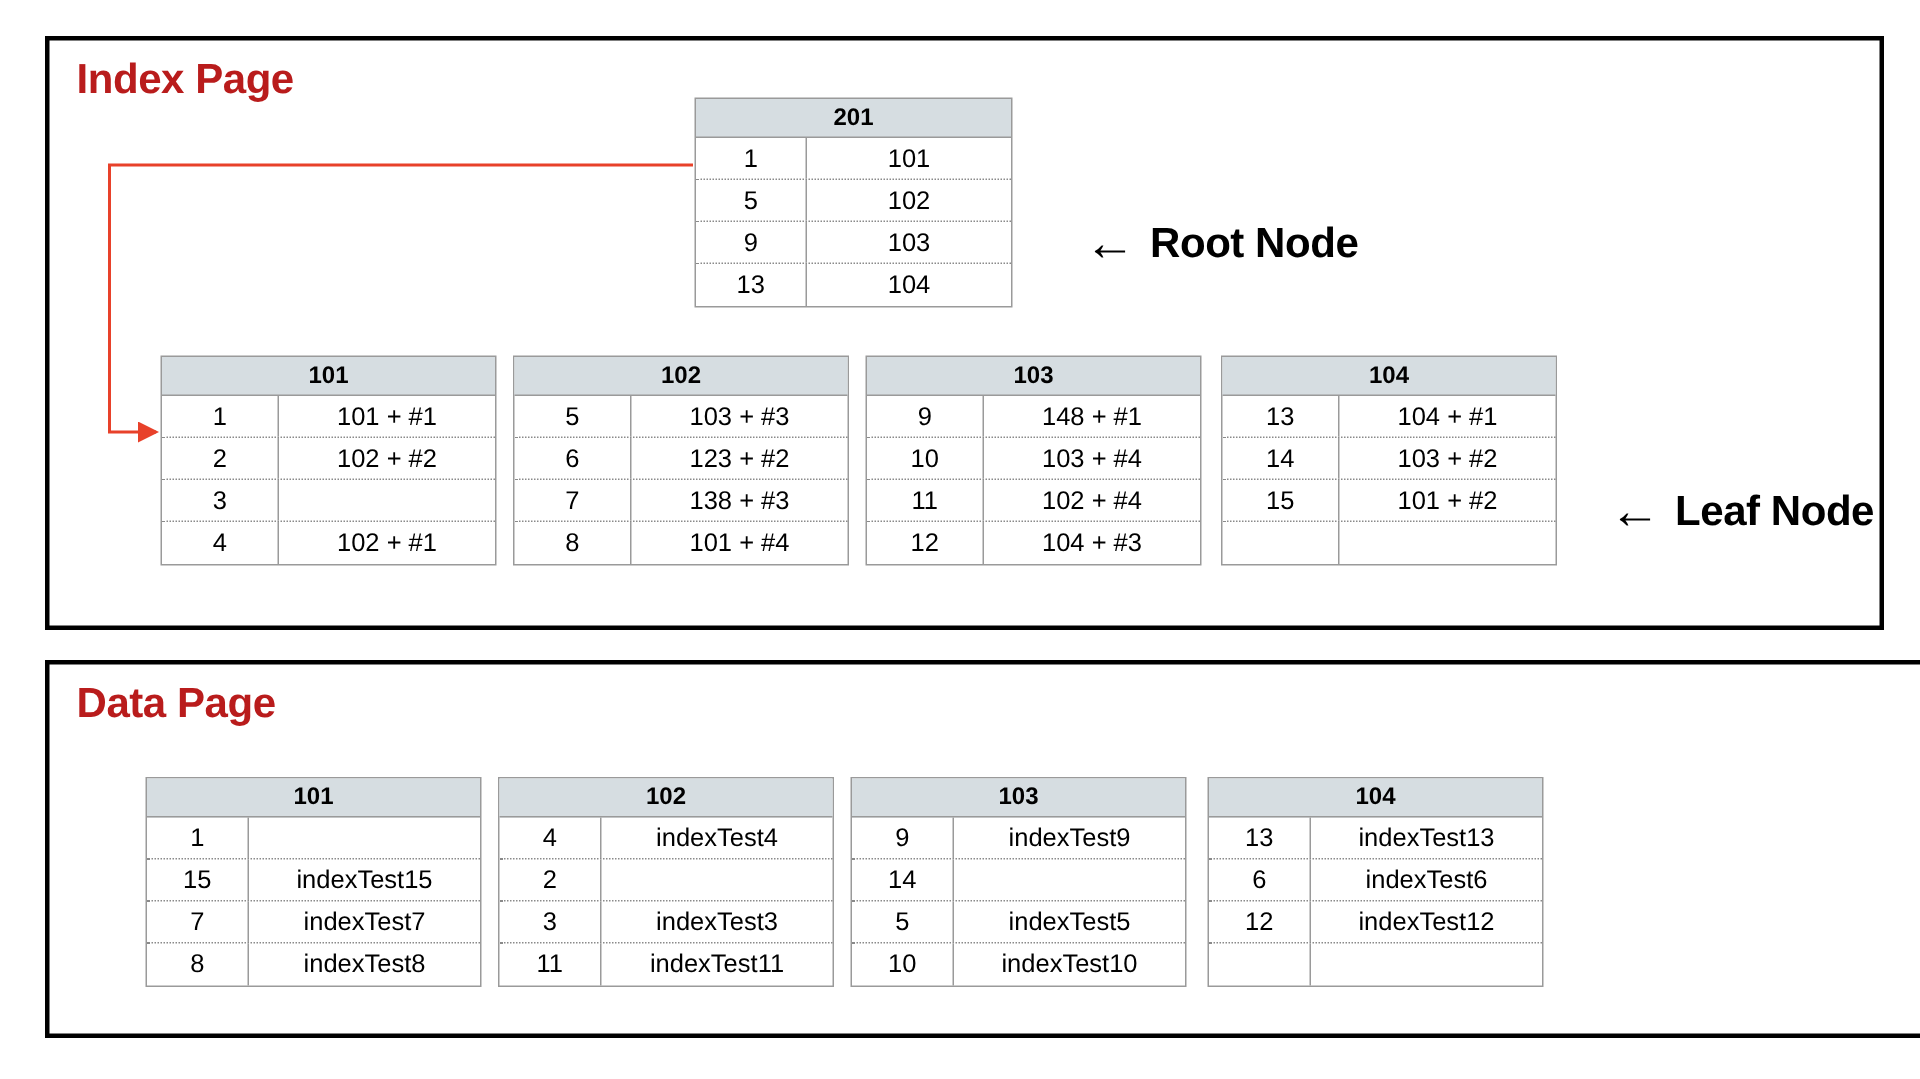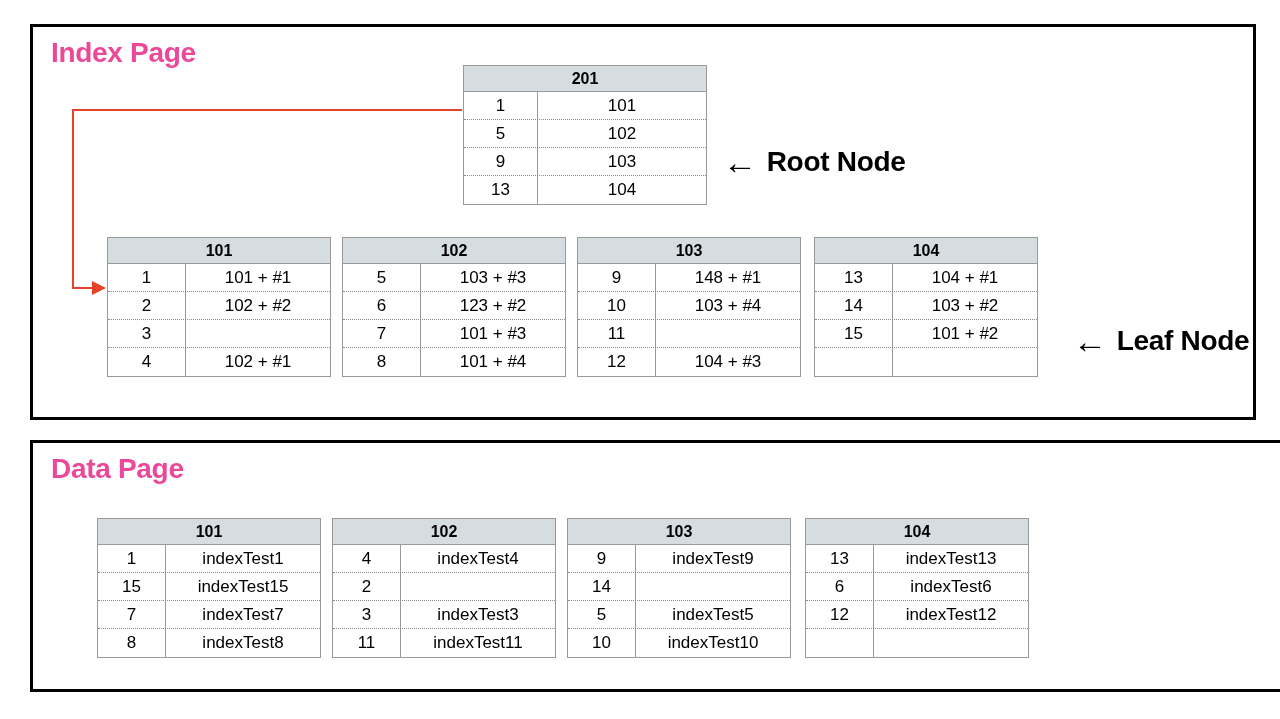--- a/index.html
+++ b/index.html
@@ -34,21 +34,21 @@
     width: 1254px;
     height: 252px;
   }
 
   .panel-title {
     position: absolute;
     left: 18px;
     top: 10px;
     font-size: 28px;
     font-weight: bold;
-    color: #ec4899;
+    color: #b91c1c;
     letter-spacing: -0.3px;
     white-space: nowrap;
   }
 
   
   .node-table {
     position: absolute;
     border: 1px solid #9a9a9a;
     border-collapse: collapse;
     background: #ffffff;
@@ -94,21 +94,21 @@
     font-size: 17px;
     color: #000;
     overflow: hidden;
     white-space: nowrap;
   }
 
   
   #root-node {
     left: 430px;
     top: 38px;
-    width: 244px;
+    width: 212px;
   }
   #root-node .cell-key { width: 74px; }
 
   
   .leaf-node { width: 224px; }
   #leaf-101 { left: 74px;  top: 210px; }
   #leaf-102 { left: 309px; top: 210px; }
   #leaf-103 { left: 544px; top: 210px; }
   #leaf-104 { left: 781px; top: 210px; }
 
@@ -201,40 +201,41 @@
     <div class="node-row">
       <div class="cell-key">5</div>
       <div class="cell-val">103 + #3</div>
     </div>
     <div class="node-row">
       <div class="cell-key">6</div>
       <div class="cell-val">123 + #2</div>
     </div>
     <div class="node-row">
       <div class="cell-key">7</div>
-      <div class="cell-val">101 + #3</div>
+      <div class="cell-val">138 + #3</div>
     </div>
     <div class="node-row">
       <div class="cell-key">8</div>
       <div class="cell-val">101 + #4</div>
     </div>
   </div>
 
   <div class="node-table leaf-node" id="leaf-103">
     <div class="node-header">103</div>
     <div class="node-row">
       <div class="cell-key">9</div>
       <div class="cell-val">148 + #1</div>
     </div>
     <div class="node-row">
       <div class="cell-key">10</div>
       <div class="cell-val">103 + #4</div>
     </div>
     <div class="node-row">
       <div class="cell-key">11</div>
+      <div class="cell-val">102 + #4</div>
     </div>
     <div class="node-row">
       <div class="cell-key">12</div>
       <div class="cell-val">104 + #3</div>
     </div>
   </div>
 
   <div class="node-table leaf-node" id="leaf-104">
     <div class="node-header">104</div>
     <div class="node-row">
@@ -267,21 +268,20 @@
 </div>
 
 <div class="panel" id="data-panel">
 
   <div class="panel-title">Data Page</div>
 
   <div class="node-table data-node" id="data-101">
     <div class="node-header">101</div>
     <div class="node-row">
       <div class="cell-key">1</div>
-      <div class="cell-val">indexTest1</div>
     </div>
     <div class="node-row">
       <div class="cell-key">15</div>
       <div class="cell-val">indexTest15</div>
     </div>
     <div class="node-row">
       <div class="cell-key">7</div>
       <div class="cell-val">indexTest7</div>
     </div>
     <div class="node-row">

